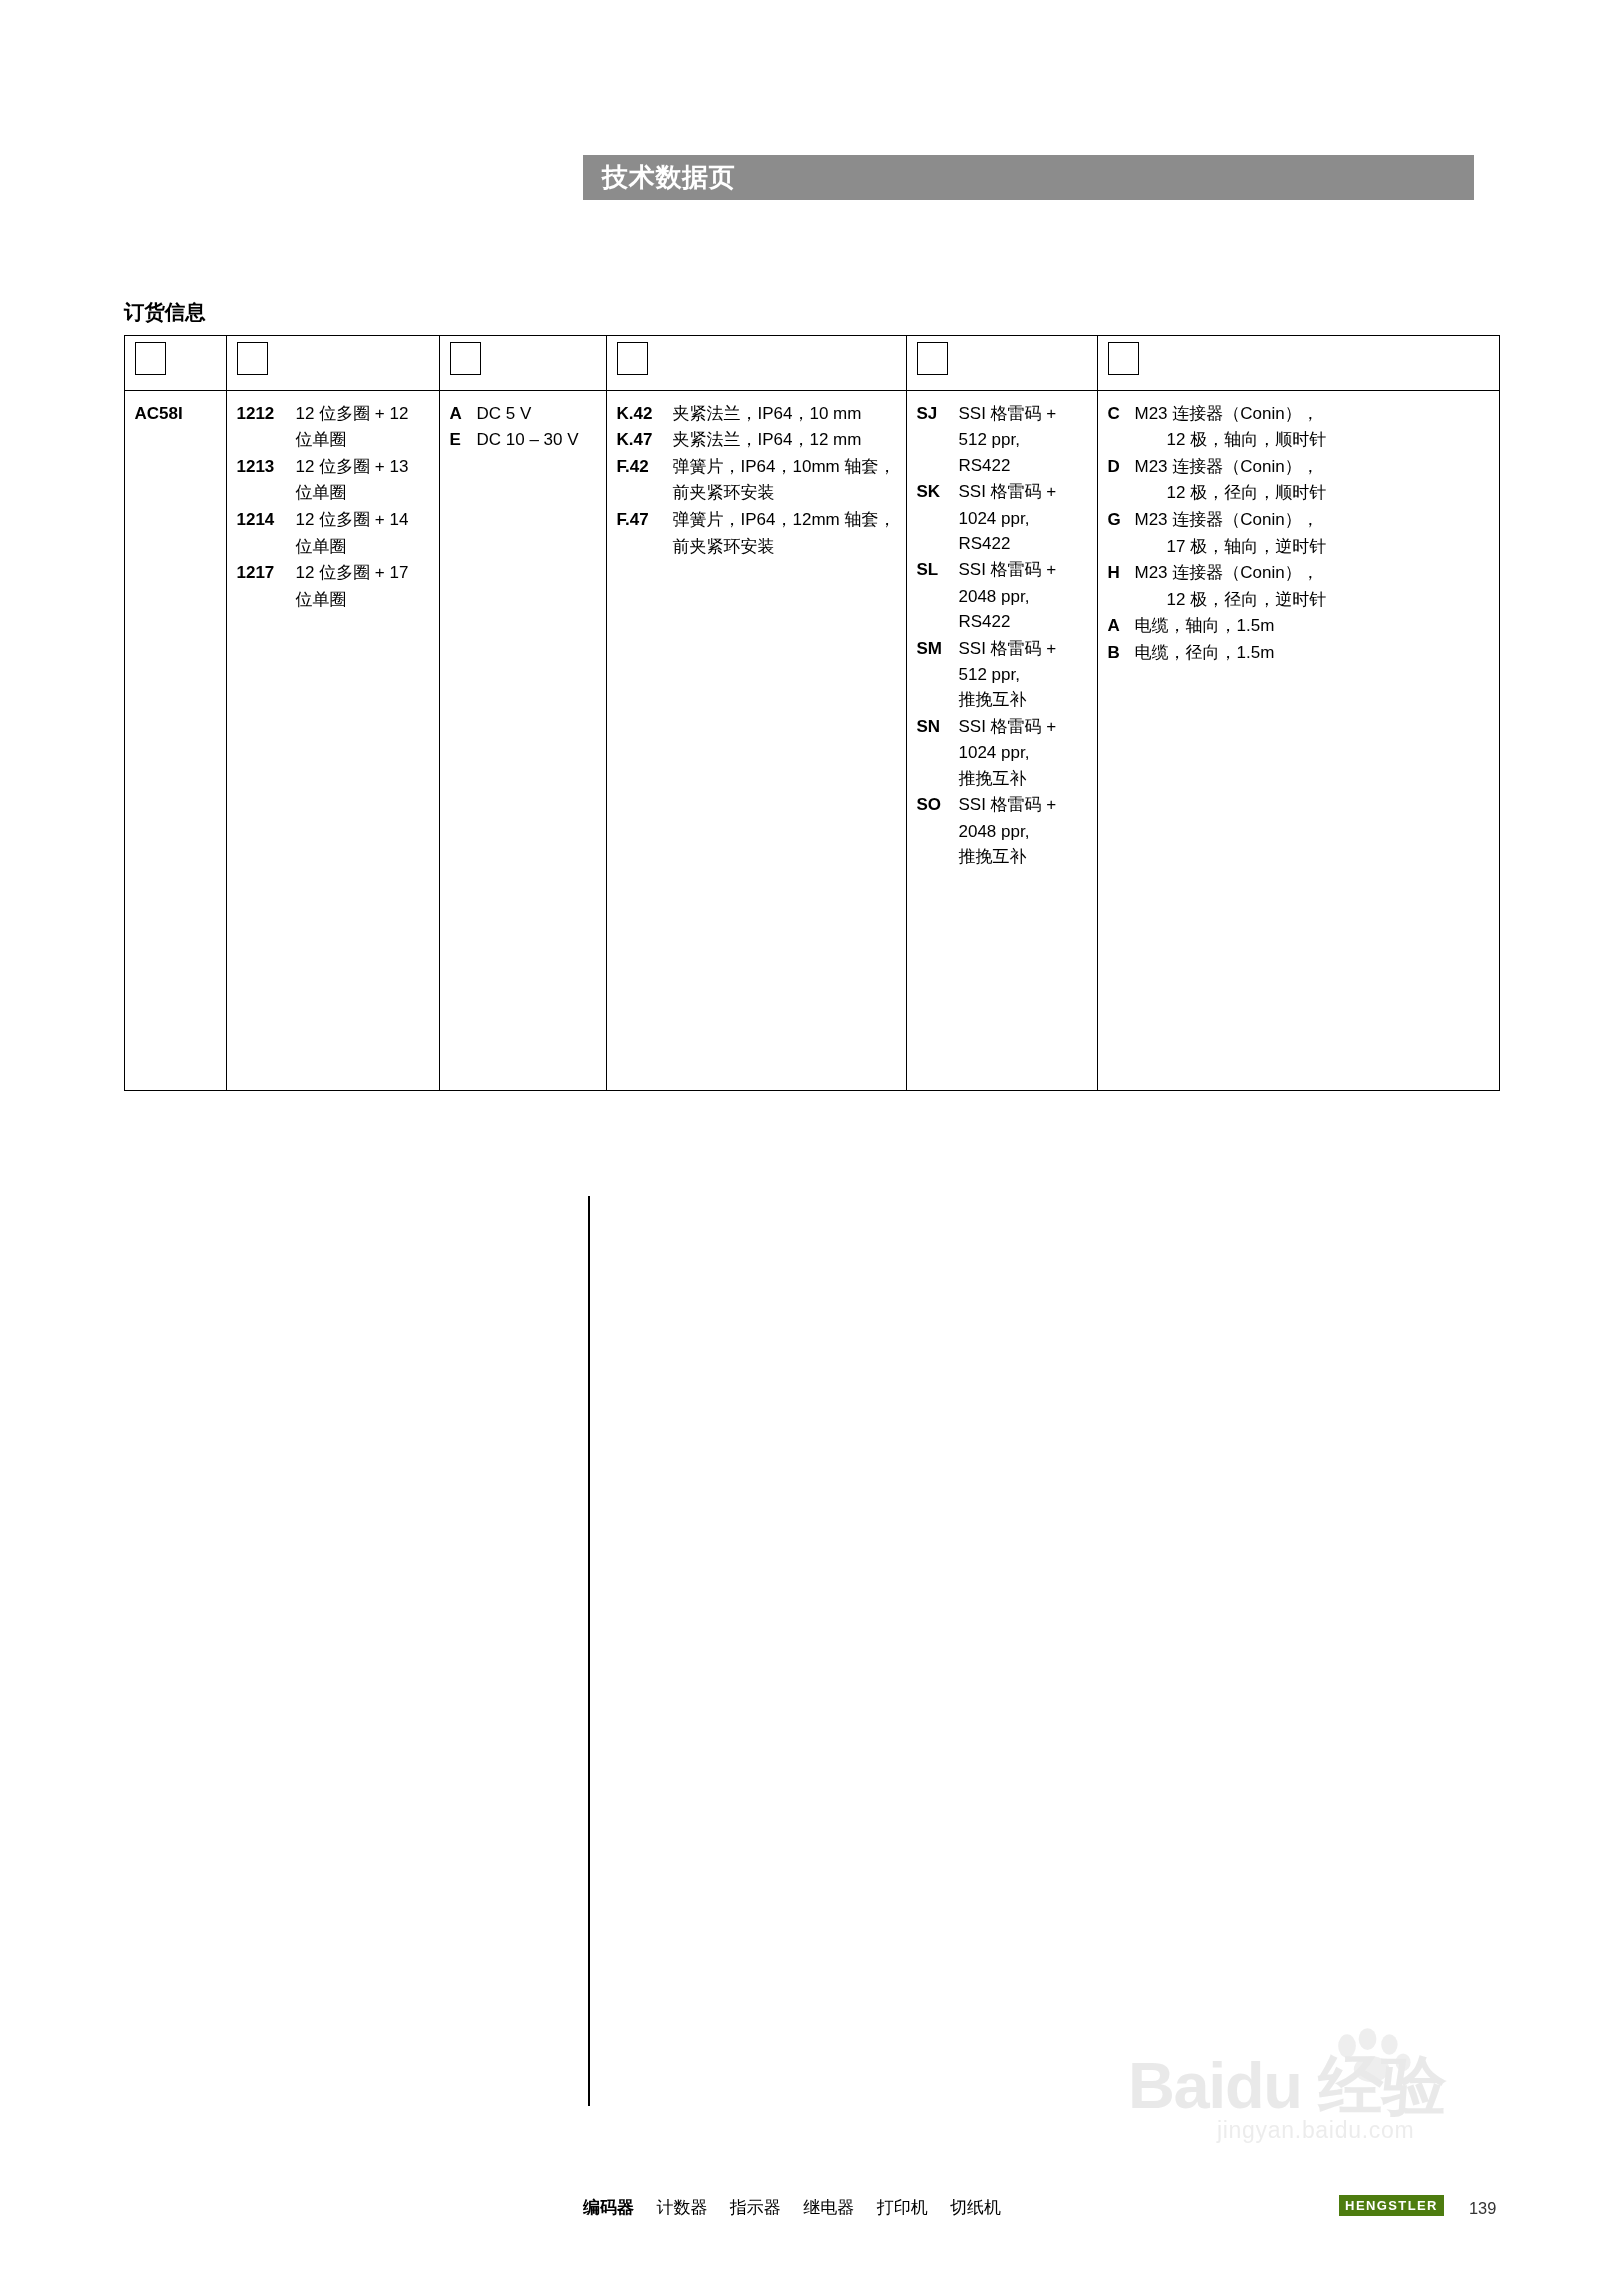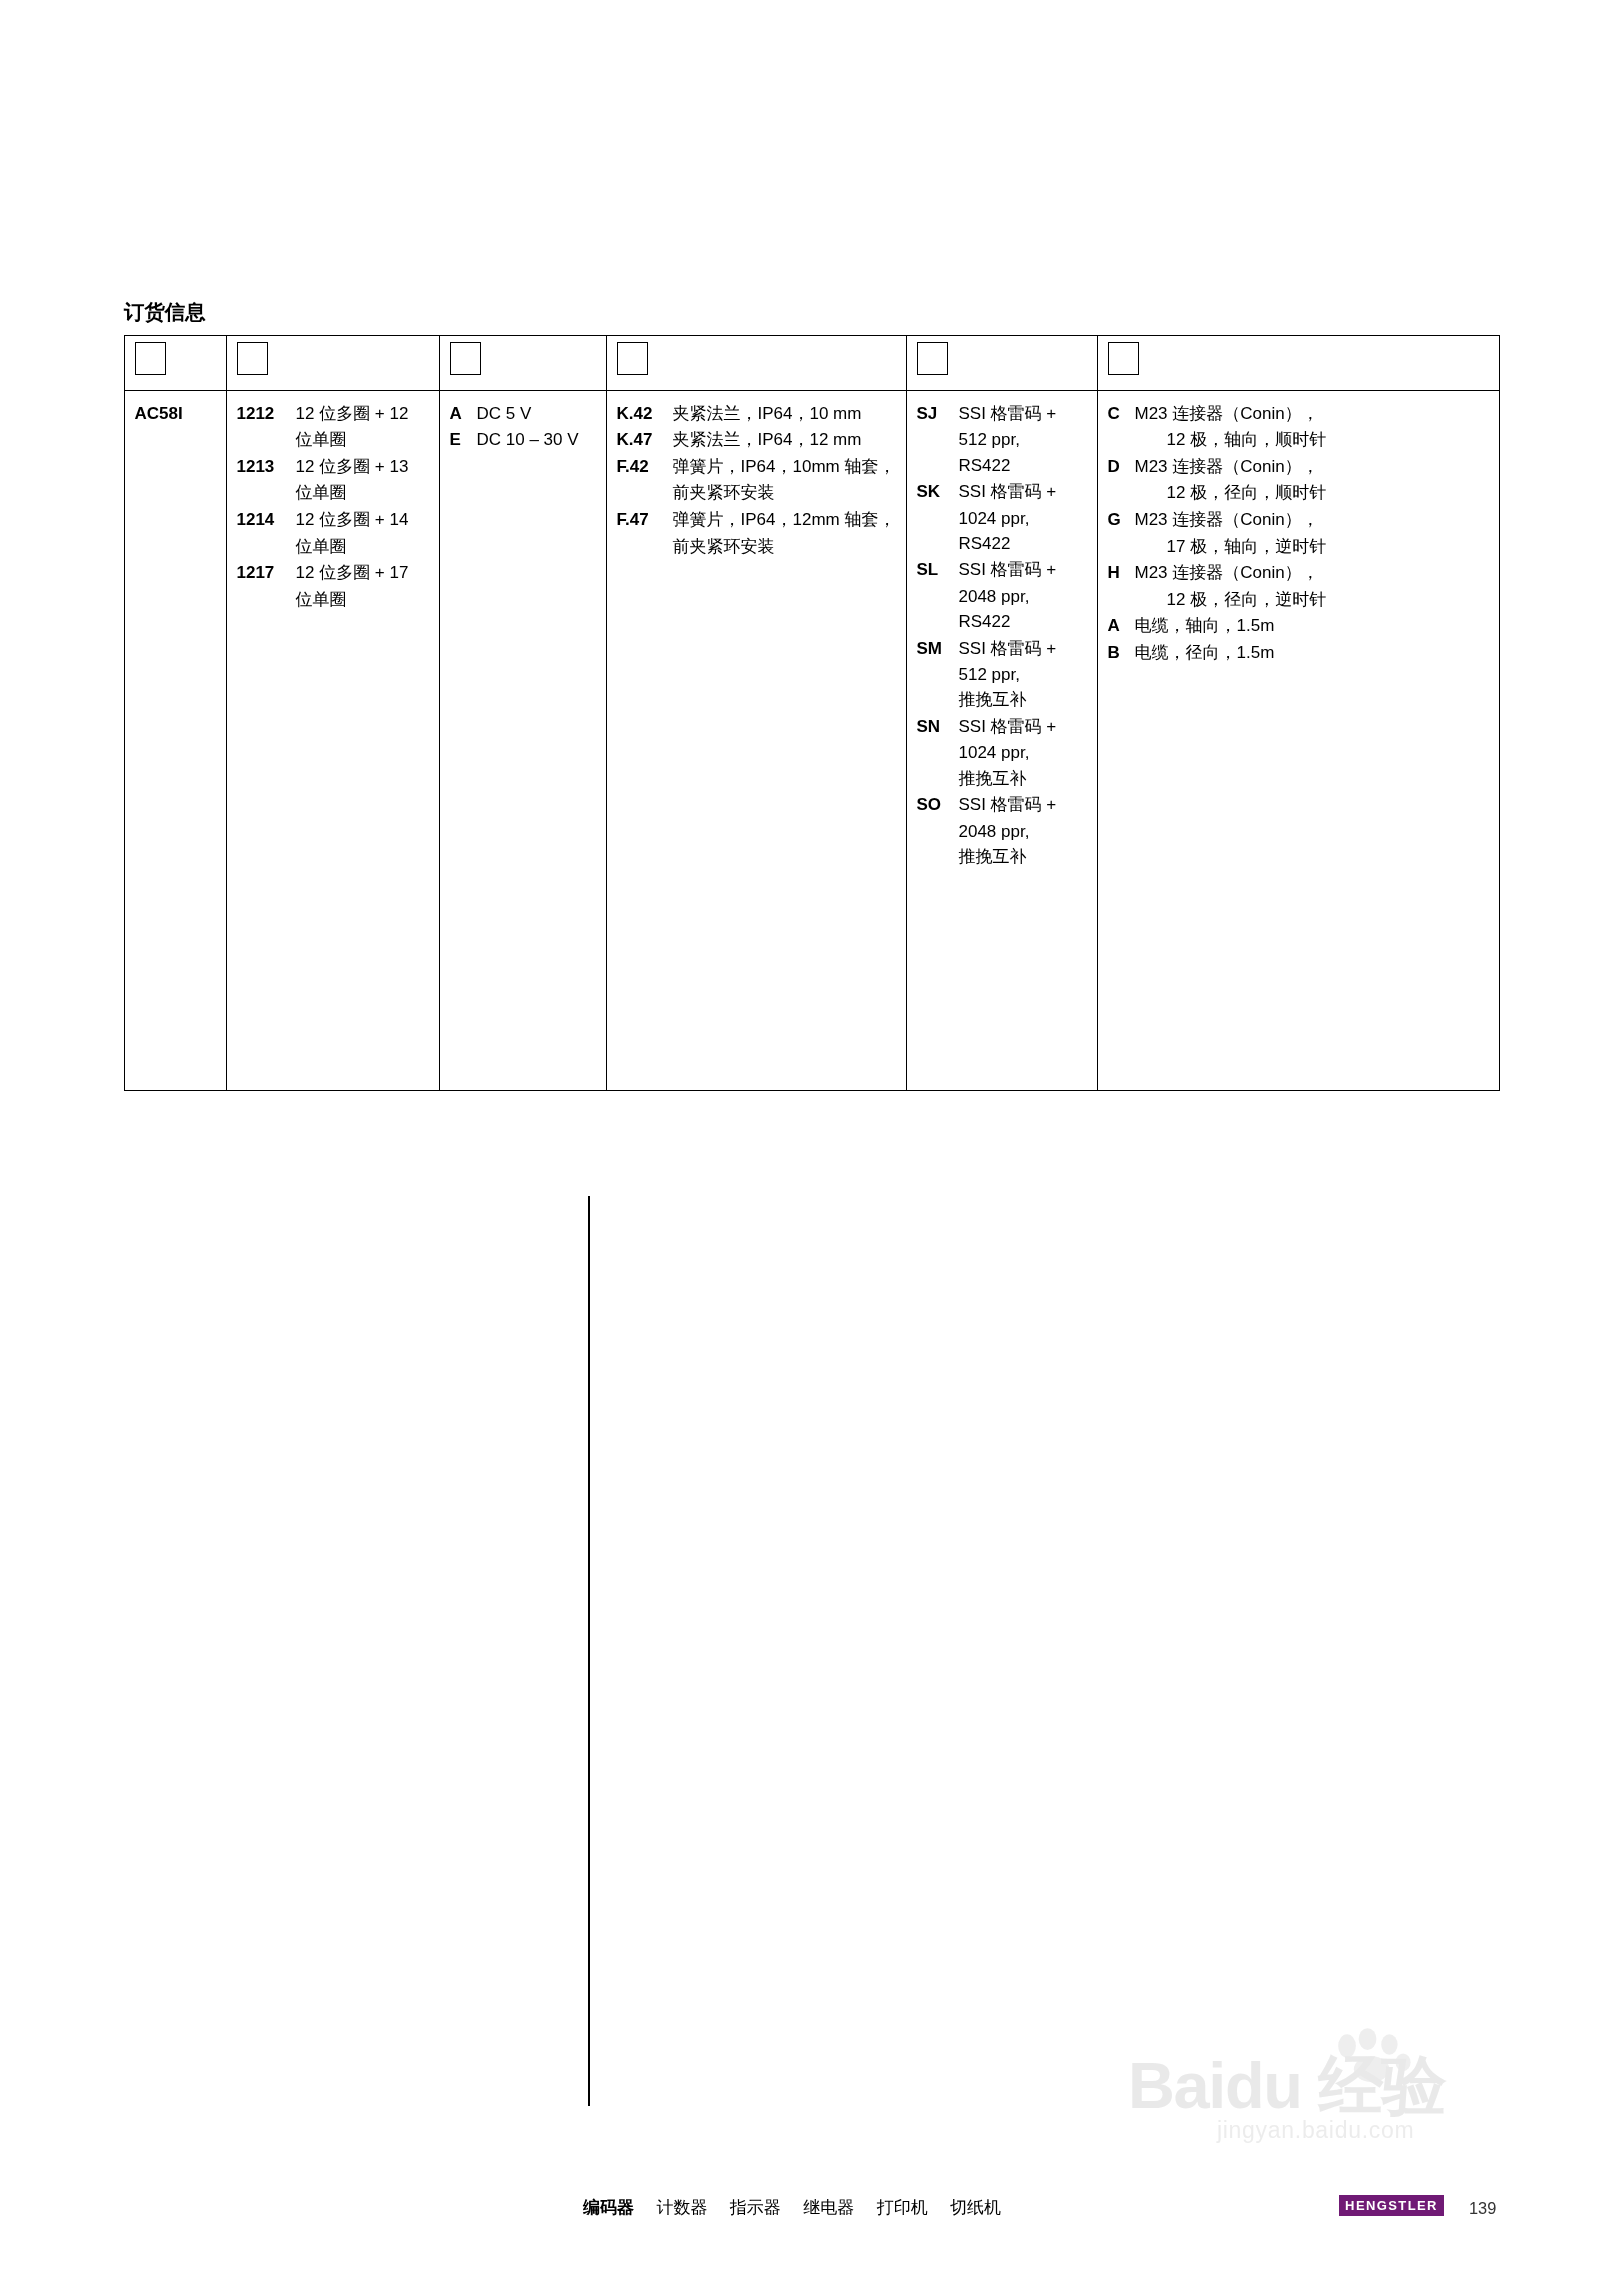--- a/index.html
+++ b/index.html
@@ -204,40 +204,43 @@
   .footer-nav .first {
     font-weight: bold;
   }
   .footer-nav span.item {
     margin-right: 17.7px;
   }
   .brand-box {
     position: absolute;
     left: 1339px;
     top: -1.4px;
-    background: #701a75;
+    background: #4d7c0f;
     color: #ffffff;
     font-size: 13px;
     font-weight: bold;
     letter-spacing: 1.4px;
     padding: 3.4px 6.1px 2.7px 6.1px;
   }
   .page-num {
     position: absolute;
     left: 1469px;
     top: 2.7px;
     font-size: 16.4px;
     color: #333;
   }
 </style>
 </head>
 <body>
 
 <div class="page">
 
+  <div class="header-band">
+    <span class="band-text">技术数据页</span>
+  </div>
 
 
   <div class="section-title">订货信息</div>
 
   <table class="order-table">
     <colgroup>
       <col style="width:102px">
       <col style="width:213px">
       <col style="width:167px">
       <col style="width:300px">

